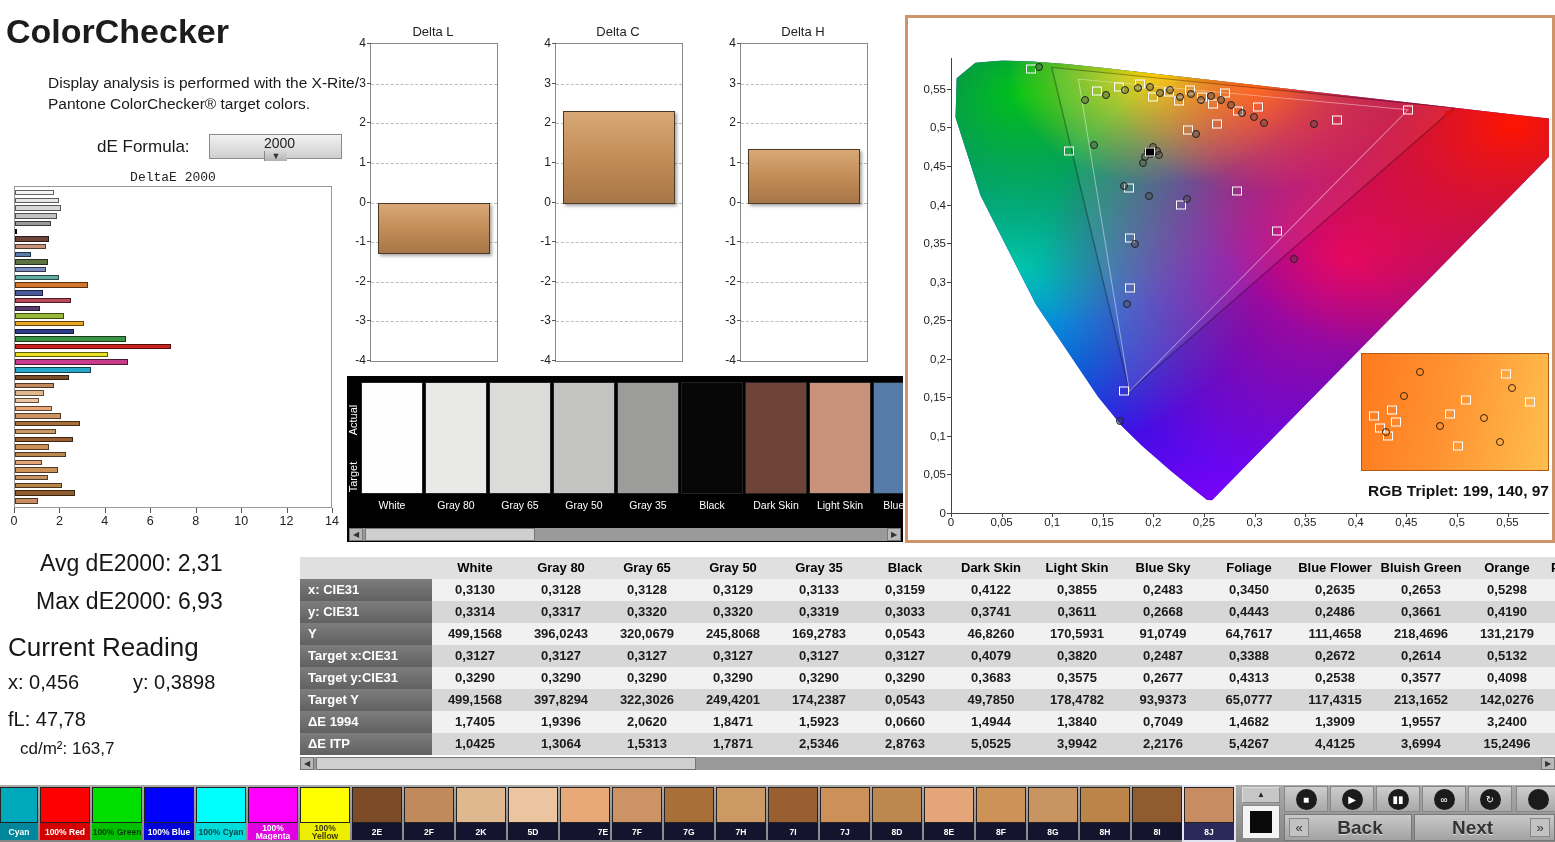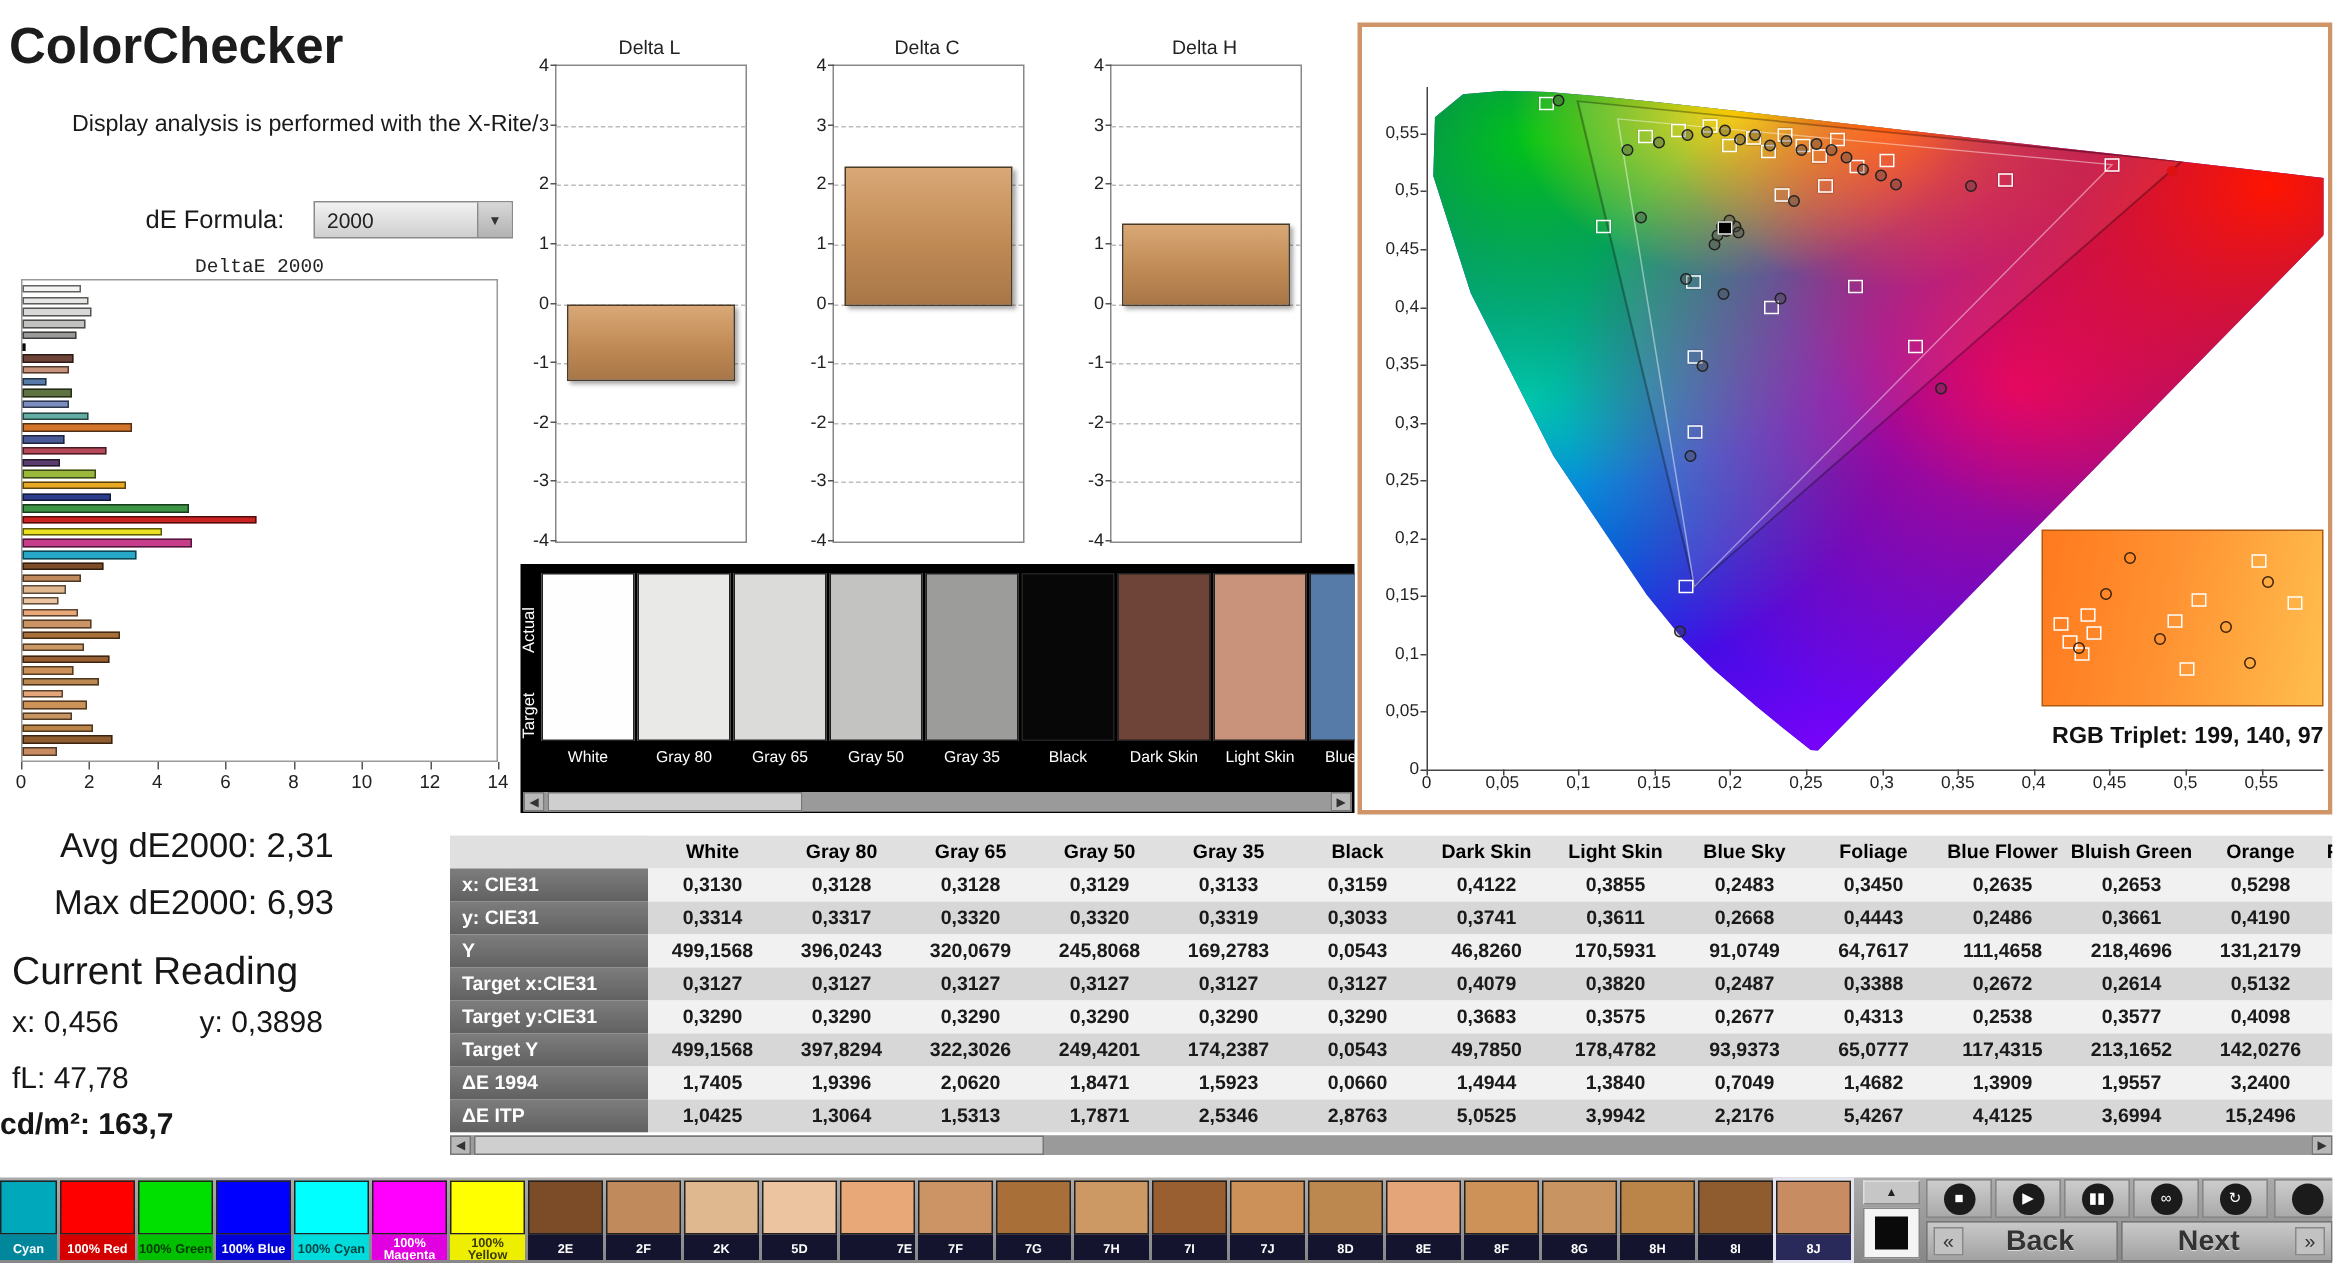--- a/index.html
+++ b/index.html
@@ -4,21 +4,21 @@
 <style>
   html,body{margin:0;padding:0;background:#fff;}
   body{width:1555px;height:842px;overflow:hidden;position:relative;
        font-family:"Liberation Sans","DejaVu Sans",sans-serif;color:#111;}
 
   
   #page-title{position:absolute;left:6px;top:12px;font-size:34px;font-weight:600;color:#1c1c1c;}
   #desc{position:absolute;left:48px;top:72px;font-size:15.5px;line-height:21px;color:#1a1a1a;}
   #formula-label{position:absolute;left:97px;top:137px;font-size:17px;color:#1a1a1a;}
   #formula-select{position:absolute;left:209px;top:134px;width:133px;height:25px;box-sizing:border-box;
-    background:linear-gradient(#f2f2f2,#cfcfcf);border:1px solid #8a8a8a;display:flex;align-items:center;}
+    background:linear-gradient(#f2f2f2,#cfcfcf);border:1px solid #8a8a8a;display:flex;align-items:center;flex-direction:column;}
   #formula-select .val{flex:1;padding-left:8px;font-size:14px;color:#222;}
   #formula-select .dd{width:22px;height:100%;background:linear-gradient(#d8d8d8,#b2b2b2);
     border-left:1px solid #8a8a8a;font-size:9px;color:#333;display:flex;align-items:center;justify-content:center;}
 
   
   #deltae-title{position:absolute;left:14px;top:170px;width:318px;text-align:center;font-size:13px;color:#222;font-family:Liberation Mono, monospace;}
   #deltae-bars{position:absolute;left:14px;top:186px;width:318px;height:322px;border:1px solid #999;
     box-sizing:border-box;padding-top:3px;background:#fff;}
   .debar{height:5.4px;margin-bottom:2.32px;border:1px solid rgba(0,0,0,.6);box-sizing:border-box;}
   .detick{position:absolute;top:508px;width:1px;height:5px;background:#555;}
@@ -73,21 +73,21 @@
   .cytick{position:absolute;left:39px;width:4px;height:1px;background:#444;}
 
   
   .stat{position:absolute;color:#161616;}
   #stat-avg{left:40px;top:550px;font-size:23px;}
   #stat-max{left:36px;top:588px;font-size:23px;}
   #stat-cur{left:8px;top:632px;font-size:26px;}
   #stat-x{left:8px;top:671px;font-size:20px;}
   #stat-y{left:133px;top:671px;font-size:20px;}
   #stat-fl{left:8px;top:708px;font-size:20px;}
-  #stat-cd{left:0;top:739px;font-size:20px;font-weight:bold;}
+  #stat-cd{left:20px;top:739px;font-size:17px;}
 
   
   #ctable{position:absolute;left:300px;top:557px;width:1255px;overflow:hidden;}
   .trow{display:flex;height:22px;line-height:22px;width:1340px;}
   .thead{background:#e0e0e0;}
   .trow.even{background:#f1f1f1;}
   .trow.odd{background:#d7d7d7;}
   .tlabelcell{width:132px;flex:none;background:linear-gradient(180deg,#7d7d7d,#616161);color:#fff;
     font-weight:bold;padding-left:8px;box-sizing:border-box;font-size:13px;}
   .thead .tlabelcell{background:#e0e0e0;}
@@ -124,20 +124,21 @@
   .navsym{width:20px;height:19px;background:#c2c2c2;border:1px solid #888;text-align:center;line-height:17px;
     font-size:13px;color:#333;flex:none;box-sizing:border-box;}
   .navtext{font-size:19px;color:#333;font-weight:bold;text-shadow:0 1px 0 #ddd;flex:1;text-align:center;}
 </style>
 </head>
 <body>
 
 <div id="page-title">ColorChecker</div>
 <div id="desc">
   <div>Display analysis is performed with the X-Rite/</div>
+  <div>Pantone ColorChecker® target colors.</div>
 </div>
 <div id="formula-label">dE Formula:</div>
 <div id="formula-select">
   <span class="val">2000</span>
   <span class="dd">▼</span>
 </div>
 
 <div id="deltae-title">DeltaE 2000</div>
 <div id="deltae-bars">
     <div class="debar" style="width: 12.4286%; background: rgb(244, 244, 242);"></div>

